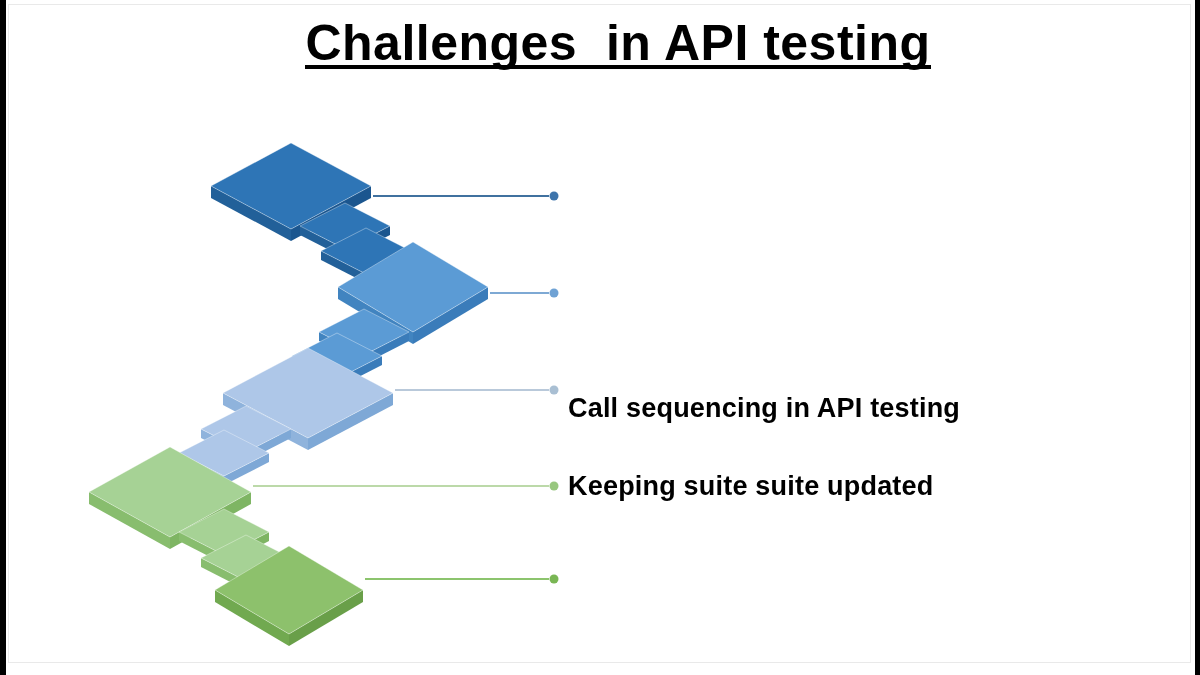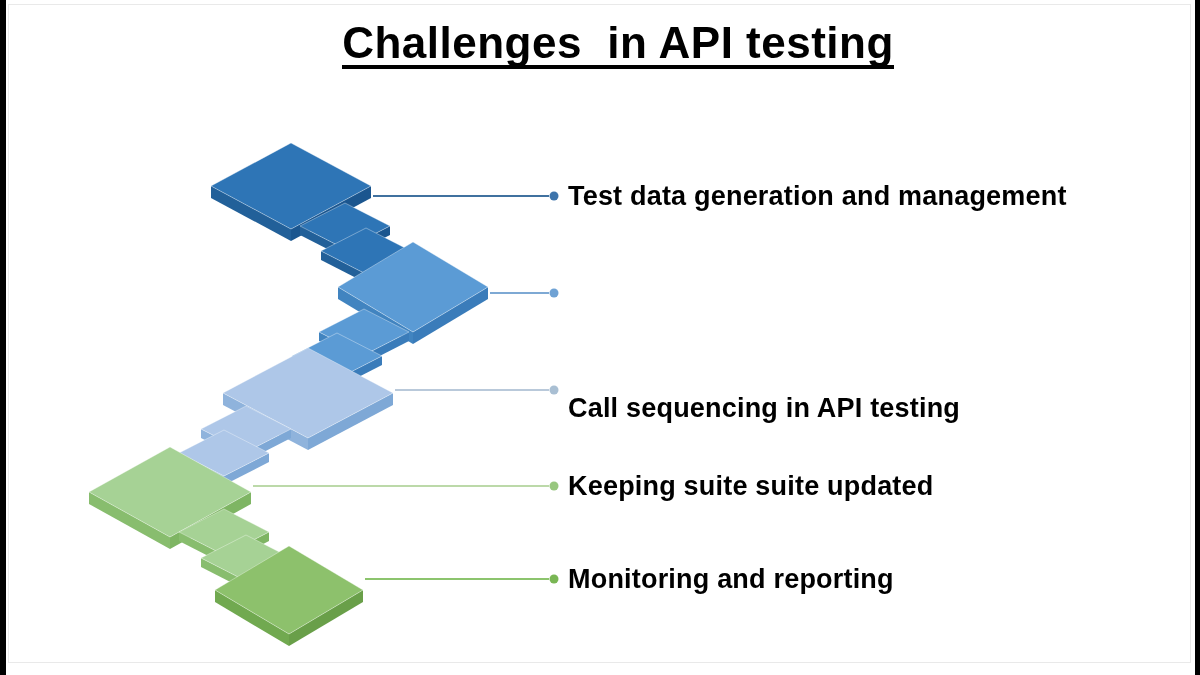--- a/index.html
+++ b/index.html
@@ -3,21 +3,21 @@
 <meta charset="utf-8">
 <style>
   html,body{margin:0;padding:0;background:#ffffff;}
   body{font-family:"Liberation Sans","DejaVu Sans",sans-serif;}
   .stage{position:relative;width:1200px;height:675px;background:#ffffff;overflow:hidden;}
   .edge-bar{position:absolute;top:0;bottom:0;background:#000;}
   .edge-bar.left{left:0;width:6px;}
   .edge-bar.right{right:0;width:5px;}
   .slide-border{position:absolute;left:8px;top:4px;right:9px;bottom:12px;border:1px solid #e9e9e9;pointer-events:none;}
   .title-wrap{position:absolute;top:22px;left:0;width:100%;text-align:center;transform:translateX(18px);}
-  .title-wrap h1{margin:0;display:inline-block;font-size:44px;line-height:42px;font-weight:700;color:#000;
+  .title-wrap h1{margin:0;display:inline-block;font-size:50px;line-height:42px;font-weight:700;color:#000;
     white-space:pre;border-bottom:4px solid #000;padding-bottom:1px;letter-spacing:0.5px;}
   .diagram-svg{position:absolute;left:0;top:0;}
   .label{position:absolute;left:568px;height:38px;line-height:38px;font-size:27px;font-weight:700;color:#000;
     white-space:nowrap;letter-spacing:0.2px;}
 </style>
 </head>
 <body>
 
 <div class="stage">
   <div class="edge-bar left"></div>
@@ -73,17 +73,15 @@
       <polygon points="201,558 246,535 291,558 246,581" fill="#a6d295" stroke="rgba(255,255,255,0.35)" stroke-width="1" stroke-linejoin="round"></polygon>
       <line x1="253" y1="486" x2="549" y2="486" stroke="#bcd9a9" stroke-width="2"></line>
       <circle cx="554" cy="486" r="4.5" fill="#98c77f"></circle>
       <polygon points="215,590 289,634 289,646 215,602" fill="#71a950"></polygon>
       <polygon points="289,634 363,590 363,602 289,646" fill="#699f49"></polygon>
       <polygon points="215,590 289,546 363,590 289,634" fill="#8dc16c" stroke="rgba(255,255,255,0.35)" stroke-width="1" stroke-linejoin="round"></polygon>
       <line x1="365" y1="579" x2="549" y2="579" stroke="#8cc46d" stroke-width="2"></line>
       <circle cx="554" cy="579" r="4.5" fill="#79b654"></circle>
     </svg>
 
-  <div class="label" style="top:177px">Test data generation and management</div>
   <div class="label" style="top:389px">Call sequencing in API testing</div>
   <div class="label" style="top:467px">Keeping suite suite updated</div>
-  <div class="label" style="top:560px">Monitoring and reporting</div>
 </div>
 
 </body></html>

